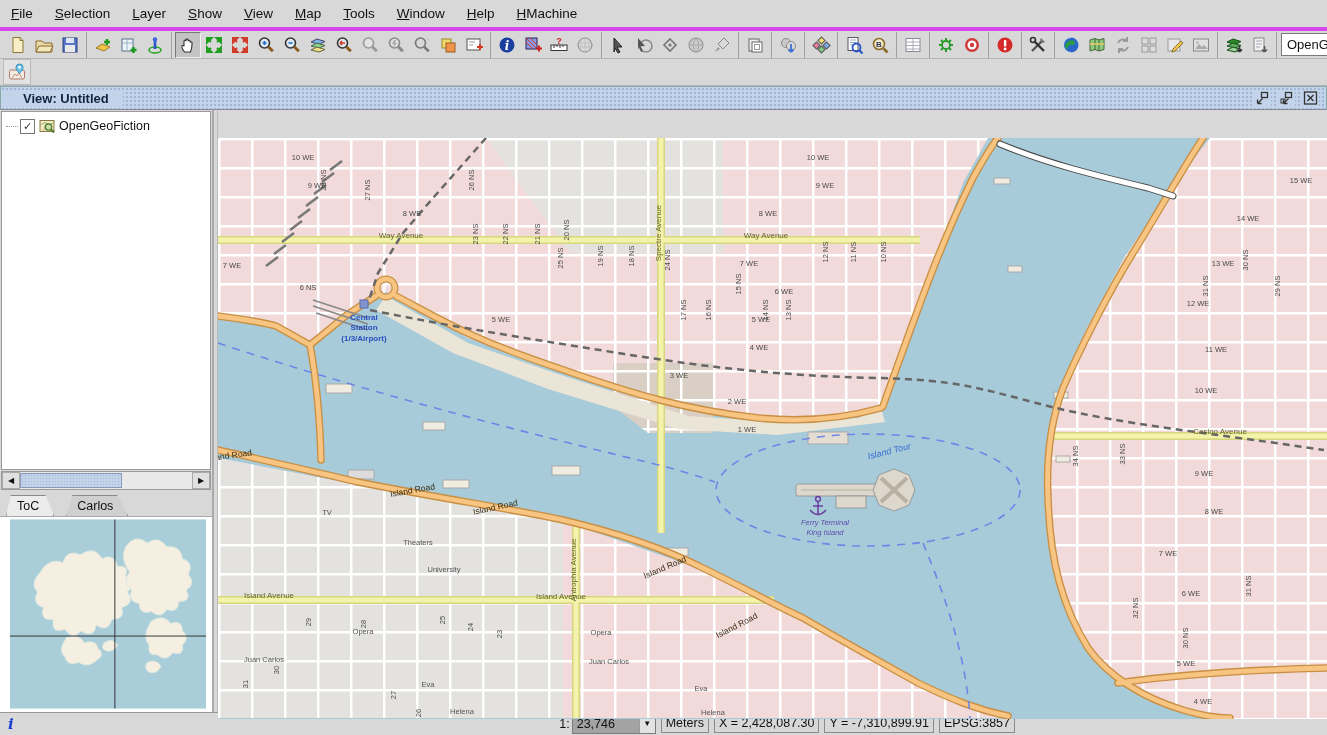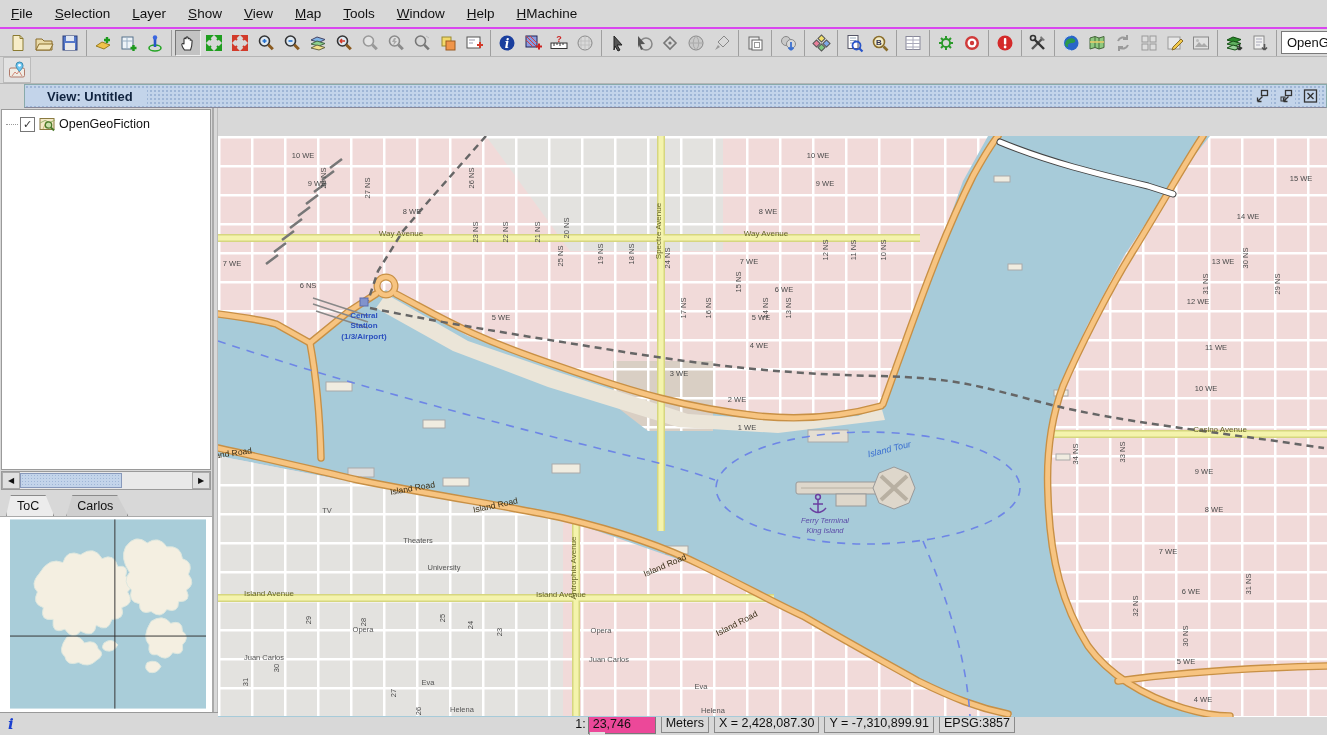--- a/index.html
+++ b/index.html
@@ -6,41 +6,41 @@
   .app{width:1327px;height:735px;position:relative;overflow:hidden;
        font-family:"Liberation Sans",sans-serif;background:#d8d8d8;
        display:flex;flex-direction:column;}
   
   .titlebar{height:30px;background:#141414;color:#fff;display:flex;align-items:center;flex:0 0 30px;}
   .titlebar .title{flex:1;text-align:center;font-weight:bold;font-size:13.5px;letter-spacing:.2px;}
   .win-controls{position:absolute;right:10px;top:5px;display:flex;gap:13px;}
   .win-btn{width:19px;height:19px;cursor:pointer;}
   
   .menubar{height:27px;background:#d8d8d8;display:flex;align-items:center;
-           border-bottom:2px solid #d946ef;font-size:13.5px;flex:0 0 27px;}
+           border-bottom:4px solid #d946ef;font-size:13.5px;flex:0 0 27px;}
   .menu-item{padding:2px 11px;color:#111;cursor:default;}
   .menu-item u{text-decoration:underline;}
   
   .toolbar{height:27px;background:#d8d8d8;display:flex;align-items:center;
            border-bottom:1px solid #b5b5b5;flex:0 0 27px;padding-left:2px;}
   .tgroup{display:flex;align-items:center;padding:0 3px;border-right:1px solid #9f9f9f;height:26px;}
   .tgroup:last-child{border-right:none;}
   .tbtn{width:24px;height:24px;display:flex;align-items:center;justify-content:center;
         border:1px solid transparent;margin:0 0px;cursor:pointer;}
   .tbtn.pressed{background:#c3c3c3;border-color:#777 #eee #eee #777;}
   .toolbar2{height:26px;background:#d8d8d8;display:flex;align-items:center;
             border-bottom:1px solid #b5b5b5;flex:0 0 26px;padding-left:3px;}
   .tbtn2{width:26px;height:24px;display:flex;align-items:center;justify-content:center;
          border:1px solid #bbb;background:#e2e2e2;cursor:pointer;}
   .combo{display:flex;align-items:center;margin-left:4px;height:21px;border:1px solid #7a7a7a;background:#fff;width:252px;}
   .combo .combo-text{flex:1;font-size:13px;padding:0 5px;color:#111;}
   
   .viewbar{height:22px;flex:0 0 22px;background:#c3d4ea;
      background-image:radial-gradient(#9fb6d6 1px,rgba(0,0,0,0) 1.2px);background-size:4px 4px;
-     display:flex;align-items:center;border:1px solid #8aa;border-bottom:1px solid #889;margin-left:24px;}
+     display:flex;align-items:center;border:1px solid #8aa;border-bottom:1px solid #889;}
   .viewbar .vtitle{font-weight:bold;font-size:13px;color:#10233f;padding:0 14px 0 22px;background:#c3d4ea;}
   .viewbar .vspacer{flex:1;}
   .vbtn{width:17px;height:16px;margin-right:7px;display:flex;align-items:center;justify-content:center;cursor:pointer;background:#c3d4ea;}
   
   .content{flex:1;display:flex;min-height:0;}
   .leftpanel{width:212px;flex:0 0 212px;display:flex;flex-direction:column;background:#d8d8d8;
              border-right:2px solid #aaa;}
   .tree{flex:1;background:#fff;border:1px solid #9a9a9a;margin:1px;overflow:hidden;}
   .tree-row{display:flex;align-items:center;padding:6px 2px 0 4px;font-size:12.5px;color:#111;}
   .tree-dots{width:12px;border-top:1px dotted #9a9a9a;margin-right:2px;}
@@ -72,21 +72,21 @@
   text.fer{fill:#5b4ba8;font-style:italic;}
   text.tour{fill:#3a6fd0;font-style:italic;font-size:9px;}
   
   .statusbar{height:22px;flex:0 0 22px;background:#d8d8d8;border-top:1px solid #999;
              display:flex;align-items:center;font-size:12.5px;color:#111;}
   .sb-info{font-family:"DejaVu Serif",serif;font-style:italic;font-weight:bold;color:#1a3fd0;
            font-size:15px;padding:0 8px;}
   .sb-spacer{flex:1;}
   .sb-right{display:flex;align-items:center;margin-right:312px;gap:5px;}
   .sb-scale-label{margin-right:-3px;}
-  .sb-combo{display:flex;height:17px;border:1px solid #7a7a7a;background:#ec4899;flex-direction:column;}
+  .sb-combo{display:flex;height:17px;border:1px solid #7a7a7a;background:#a3a3a3;}
   .sb-combo .v{width:58px;padding:0 4px;font-size:12.5px;line-height:16px;}
   .sb-combo .a{width:15px;background:#e2e2e2;border-left:1px solid #9a9a9a;text-align:center;
                font-size:8px;line-height:16px;cursor:pointer;}
   .sb-box{border:1px solid #8a8a8a;padding:0 4px;height:16px;line-height:15px;background:#d8d8d8;white-space:nowrap;}
 </style>
 </head>
 <body>
 
 <div class="app">
 

